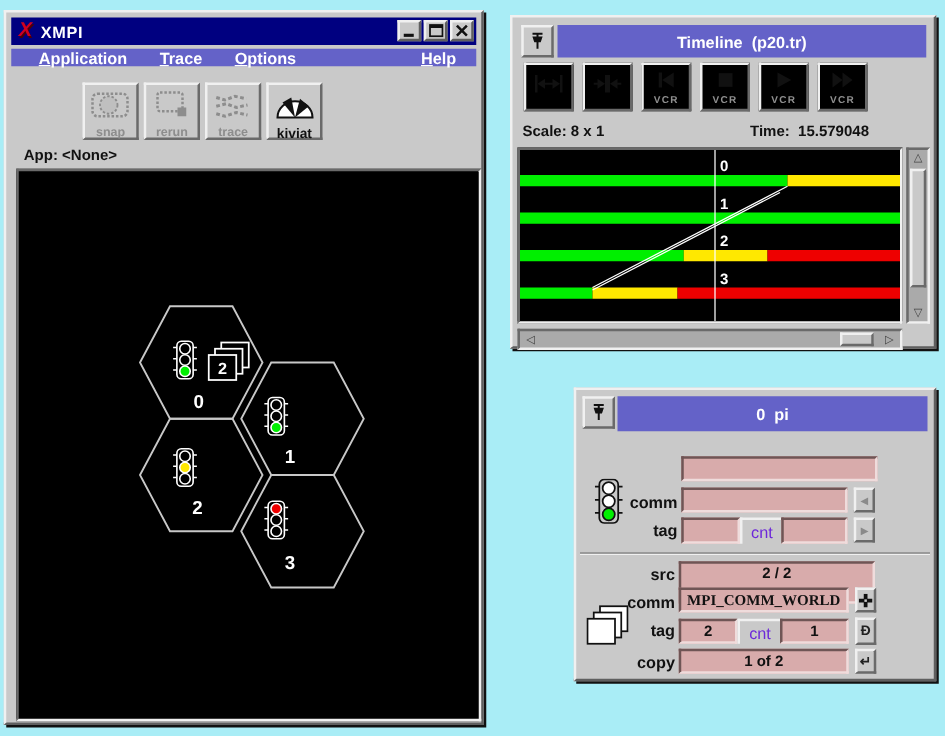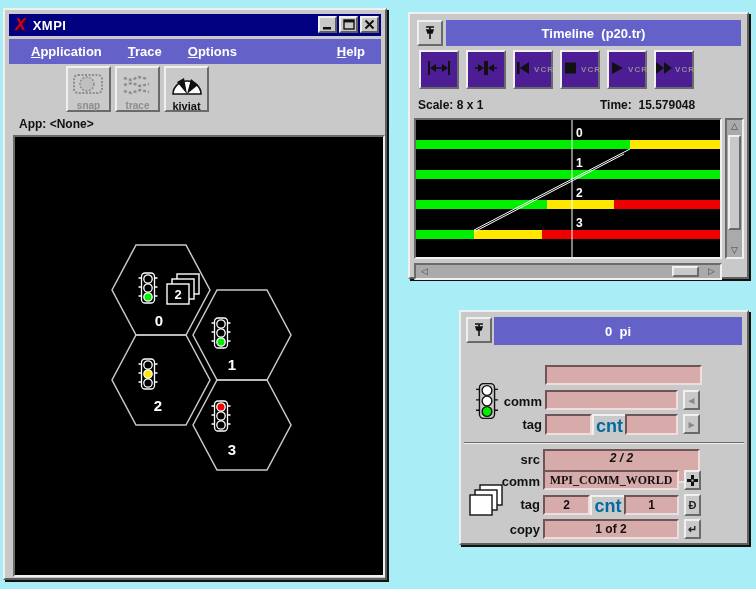--- a/index.html
+++ b/index.html
@@ -16,21 +16,21 @@
   
   #main-win { left:3px; top:8px; width:384px; height:572px; }
   #main-titlebar { position:absolute; left:4px; top:4px; right:4px; height:22px;
                    background:#000080; color:#fff; display:flex; align-items:center; }
   #main-logo { color:#d00020; font-weight:bold; font-style:italic; font-size:16px; margin:0 7px 0 6px;
                text-shadow:1px 1px 0 #500000; }
   #main-title { font-weight:bold; font-size:13px; letter-spacing:.5px; }
   .wbtns { position:absolute; right:2px; top:2px; display:flex; gap:2px; }
   .wbtn { width:19px; height:17px; background:#c9c9c9; border:2px solid;
           border-color:#f0f0f0 #5f5f5f #5f5f5f #f0f0f0; display:flex; align-items:center; justify-content:center; }
-  #menubar { position:absolute; left:4px; top:29px; right:4px; height:25px; background:#6462c8;
+  #menubar { position:absolute; left:4px; top:29px; right:4px; height:14px; background:#6462c8;
              display:flex; align-items:center; padding:0 16px 0 22px; }
   .menu-item { color:#fff; font-weight:bold; font-size:13px; margin-right:26px; white-space:pre; }
   .menu-item .mn { text-decoration:underline; }
   .menu-item.right { margin-left:auto; margin-right:0; }
   #toolbar { position:absolute; left:17px; top:56px; display:flex; gap:4px;padding-left:44px; }
   .tool-btn { width:45px; height:46px; background:#c9c9c9; border:2px solid;
               border-color:#f0f0f0 #6a6a6a #6a6a6a #f0f0f0;
               display:flex; flex-direction:column; align-items:center; justify-content:flex-start; padding-top:2px; }
   .tool-btn .tlabel { font-size:10px; font-weight:bold; margin-top:-2px; }
   .tool-btn.disabled .tlabel { color:#8d8d8d; }
@@ -40,23 +40,23 @@
                 border:2px solid; border-color:#6a6a6a #f0f0f0 #f0f0f0 #6a6a6a; background:#000; }
 
   
   #tl-win { left:408px; top:12px; width:341px; height:267px; }
   .pin-btn { position:absolute; width:26px; height:26px; background:#c9c9c9; border:2px solid;
              border-color:#f0f0f0 #6a6a6a #6a6a6a #f0f0f0; display:flex; align-items:center; justify-content:center; }
   #tl-pin { left:7px; top:6px; }
   #tl-titlebar { position:absolute; left:36px; top:6px; right:6px; height:26px; background:#6462c8;
                  color:#fff; font-weight:bold; font-size:13px; display:flex; align-items:center; justify-content:center; white-space:pre;text-align:center; }
   #tl-toolbar { position:absolute; left:9px; top:36px; display:flex; gap:7px; }
-  .vcr-btn { width:40px; height:39px; background:#4c1d95; border:2px solid;
+  .vcr-btn { width:40px; height:39px; background:#000000; border:2px solid;
              border-color:#f0f0f0 #6a6a6a #6a6a6a #f0f0f0;
-             display:flex; flex-direction:row; align-items:center; justify-content:center; }
+             display:flex; flex-direction:column; align-items:center; justify-content:center; }
   .vcr-sub { font-size:8px; font-weight:bold; color:#8f8f8f; letter-spacing:1px; line-height:7px; }
   #tl-scale { position:absolute; left:8px; top:84px; font-weight:bold; font-size:12px; color:#111; white-space:pre; }
   #tl-time  { position:absolute; left:190px; top:84px; font-weight:bold; font-size:12px; color:#111; white-space:pre; }
   #tl-view { position:absolute; left:4px; top:104px; width:308px; height:141px;
              border:2px solid; border-color:#6a6a6a #f0f0f0 #f0f0f0 #6a6a6a; background:#000; }
   
   .sb-trough { position:absolute; background:#aaaaaa; border:2px solid; border-color:#6a6a6a #f0f0f0 #f0f0f0 #6a6a6a; }
   #tl-vscroll { left:315px; top:104px; width:19px; height:141px; }
   #tl-hscroll { left:4px; top:249px; width:308px; height:17px; }
   .sb-arrow { position:absolute; font-size:9px; color:#444; width:15px; height:13px; text-align:center; line-height:13px; }
@@ -66,21 +66,21 @@
   #fw-win { left:459px; top:310px; width:290px; height:235px; }
   #fw-pin { left:5px; top:5px; }
   #fw-titlebar { position:absolute; left:33px; top:5px; right:5px; height:28px; background:#6462c8;
                  color:#fff; font-weight:bold; font-size:13px; display:flex; align-items:center; justify-content:center; white-space:pre; }
   .fw-label { position:absolute; width:78px; text-align:right; font-weight:bold; font-size:13px; color:#111; }
   .fw-mini { position:absolute; width:17px; background:#c9c9c9; border:2px solid;
              border-color:#f0f0f0 #6a6a6a #6a6a6a #f0f0f0; display:flex; align-items:center; justify-content:center;
              font-size:11px; font-weight:bold; color:#222; }
   .fw-raised-cnt { position:absolute; background:#c9c9c9; border:2px solid;
                    border-color:#f0f0f0 #6a6a6a #6a6a6a #f0f0f0; border-bottom:none; border-right:none;
-                   font-weight:bold; font-size:18px; color:#0369a1; text-align:center; }
+                   font-weight:normal; font-size:13px; color:#6d28d9; text-align:center; }
   #fw-sep { position:absolute; left:3px; right:3px; top:130px; height:2px;
             border-top:1px solid #6a6a6a; border-bottom:1px solid #f0f0f0; }
 </style>
 </head>
 <body>
 
 <div class="win" id="main-win">
   <div id="main-titlebar">
     <span id="main-logo">X</span>
     <span id="main-title">XMPI</span>
@@ -112,20 +112,27 @@
   <div id="toolbar">
       <div class="tool-btn disabled">
         <span><svg width="36" height="28">
             <rect x="3" y="5" width="28" height="18" rx="4" fill="none" stroke="#8d8d8d" stroke-width="2" stroke-dasharray="2,1.5"></rect>
             <circle cx="16" cy="14" r="7" fill="#bfbfbf" stroke="#8d8d8d" stroke-width="1.5" stroke-dasharray="2,1.5"></circle>
           </svg></span>
         <span class="tlabel">snap</span>
       </div>
       <div class="tool-btn disabled">
         <span><svg width="36" height="28">
+            <rect x="6" y="4" width="20" height="15" rx="2" fill="none" stroke="#8d8d8d" stroke-width="2" stroke-dasharray="2,1.5"></rect>
+            <rect x="22" y="16" width="7" height="7" fill="#8d8d8d"></rect>
+          </svg></span>
+        <span class="tlabel">rerun</span>
+      </div>
+      <div class="tool-btn disabled">
+        <span><svg width="36" height="28">
             <path d="M4 8 l7 2 l8 -3 l9 2" fill="none" stroke="#8d8d8d" stroke-width="2.4" stroke-dasharray="3,2"></path>
             <path d="M4 15 l8 -2 l8 3 l9 -2" fill="none" stroke="#8d8d8d" stroke-width="2.4" stroke-dasharray="3,2"></path>
             <path d="M4 21 l7 2 l9 -3 l9 2" fill="none" stroke="#8d8d8d" stroke-width="2.4" stroke-dasharray="3,2"></path>
           </svg></span>
         <span class="tlabel">trace</span>
       </div>
       <div class="tool-btn enabled">
         <span><svg width="36" height="28">
             <path d="M4 24 A14 13 0 0 1 32 24 Z" fill="#fff" stroke="#111" stroke-width="1.6"></path>
             <path d="M18 24 L8 12 L15 8 Z" fill="#111"></path>
@@ -299,21 +306,21 @@
   <div id="fw-sep"></div>
 
   <div id="fw-papers" style="position:absolute;left:8px;top:172px;"><svg width="34" height="33" viewBox="0 0 34 33">
         <g>
           <rect x="11" y="1" width="22" height="20" fill="#fff" stroke="#111" stroke-width="1.4"></rect>
           <rect x="6" y="6" width="22" height="20" fill="#fff" stroke="#111" stroke-width="1.4"></rect>
           <rect x="1" y="11" width="22" height="20" fill="#fff" stroke="#111" stroke-width="1.4"></rect>
         </g>
       </svg></div>
   <div class="fw-label" style="left:1px;top:140px;">src</div>
-  <div class="pfield" style="left:82px;top:137px;width:157px;height:34px;line-height:15px;font-style:italic;">2 / 2</div>
+  <div class="pfield" style="left:82px;top:137px;width:157px;height:34px;line-height:15px;">2 / 2</div>
   <div class="fw-label" style="left:1px;top:162px;">comm</div>
   <div class="pfield" style="left:82px;top:158px;width:136px;height:20px;font-family:Liberation Serif, serif;">MPI_COMM_WORLD</div>
   <div class="fw-mini" style="left:223px;top:158px;height:20px;">
     <svg width="11" height="11">
         <rect x="4" y="0" width="3" height="11" fill="#111"></rect>
         <rect x="0" y="4" width="11" height="3" fill="#111"></rect>
         <rect x="4.5" y="4.5" width="2" height="2" fill="#c9c9c9"></rect>
       </svg>
   </div>
   <div class="fw-label" style="left:1px;top:185px;">tag</div>

